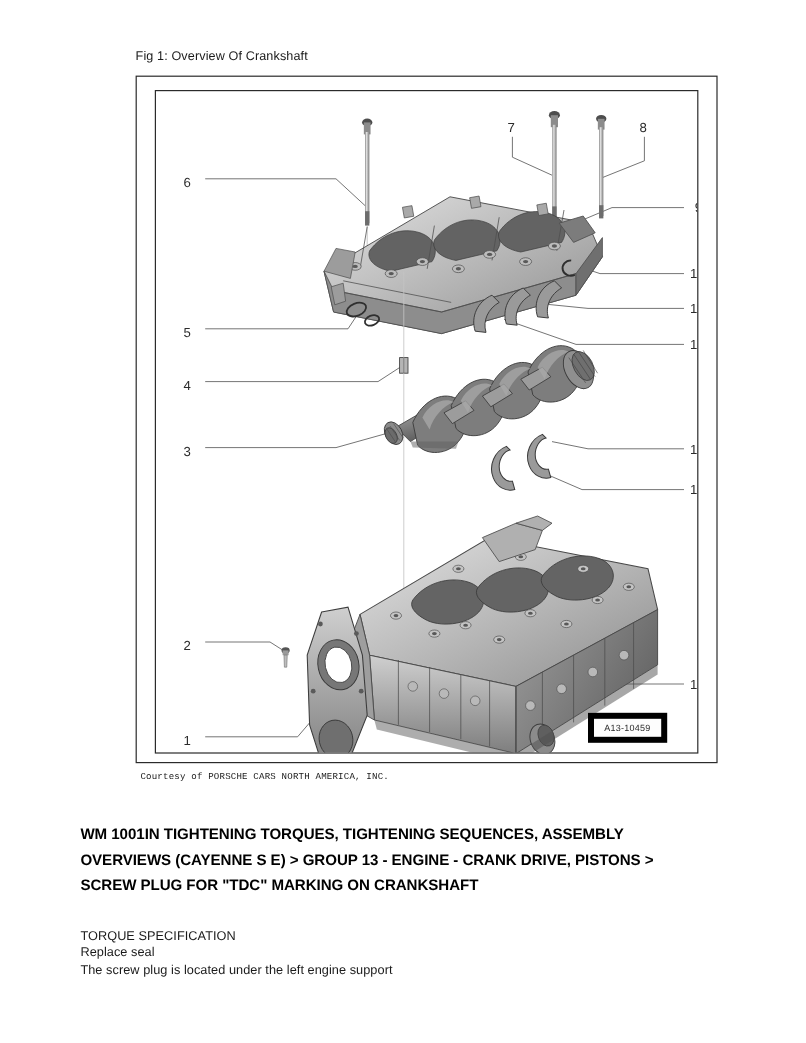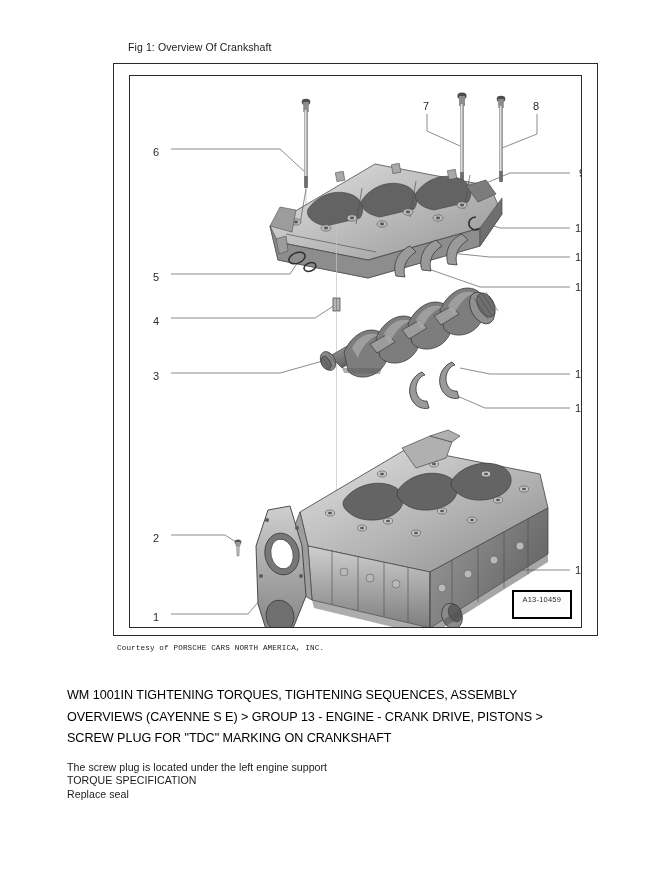--- a/index.html
+++ b/index.html
@@ -12,21 +12,21 @@
     height: 869px;
     position: relative;
     font-family: "Liberation Sans", sans-serif;
     color: #000000;
     overflow: hidden;
   }
 
   
   .fig-caption {
     position: absolute;
-    left: 128px;
+    left: 113px;
     top: 41px;
     font-size: 10.5px;
     color: #1a1a1a;
     letter-spacing: 0.1px;
     white-space: nowrap;
   }
 
   
   .fig-outer {
     position: absolute;
@@ -50,27 +50,27 @@
   }
   .fig-svg {
     position: absolute;
     left: 0;
     top: 0;
   }
 
   
   .img-code {
     position: absolute;
-    right: 9px;
+    right: 25px;
     bottom: 8px;
-    border: 2px solid #000000;
+    border: 5px solid #000000;
     background: #fdfdfd;
     font-size: 7.5px;
     color: #2b2b2b;
-    padding: 3px 9px 13px 9px;
+    padding: 3px 9px 3px 9px;
     letter-spacing: 0.2px;
     white-space: nowrap;
   }
 
   
   .courtesy {
     position: absolute;
     left: 117px;
     top: 644px;
     font-size: 7.6px;
@@ -80,35 +80,35 @@
     font-family: Liberation Mono, monospace;
   }
 
   
   .doc-heading {
     position: absolute;
     left: 67px;
     top: 685px;
     width: 520px;
     font-size: 12.6px;
-    font-weight: normal;
+    font-weight: bold;
     line-height: 21.5px;
     letter-spacing: -0.05px;
     color: #000000;
   }
   .para {
     position: absolute;
     left: 67px;
     font-size: 10.6px;
     line-height: 14px;
     color: #1a1a1a;
     letter-spacing: 0.05px;
     white-space: nowrap;
   }
-  .para-1 { top: 760px; }
+  .para-1 { top: 802px; }
   .para-2 { top: 787px; }
   .para-3 { top: 773px; }
 
   
   text.callout {
     font-family: "Liberation Sans", sans-serif;
     font-size: 11px;
     fill: #2b2b2b;
   }
 </style>

